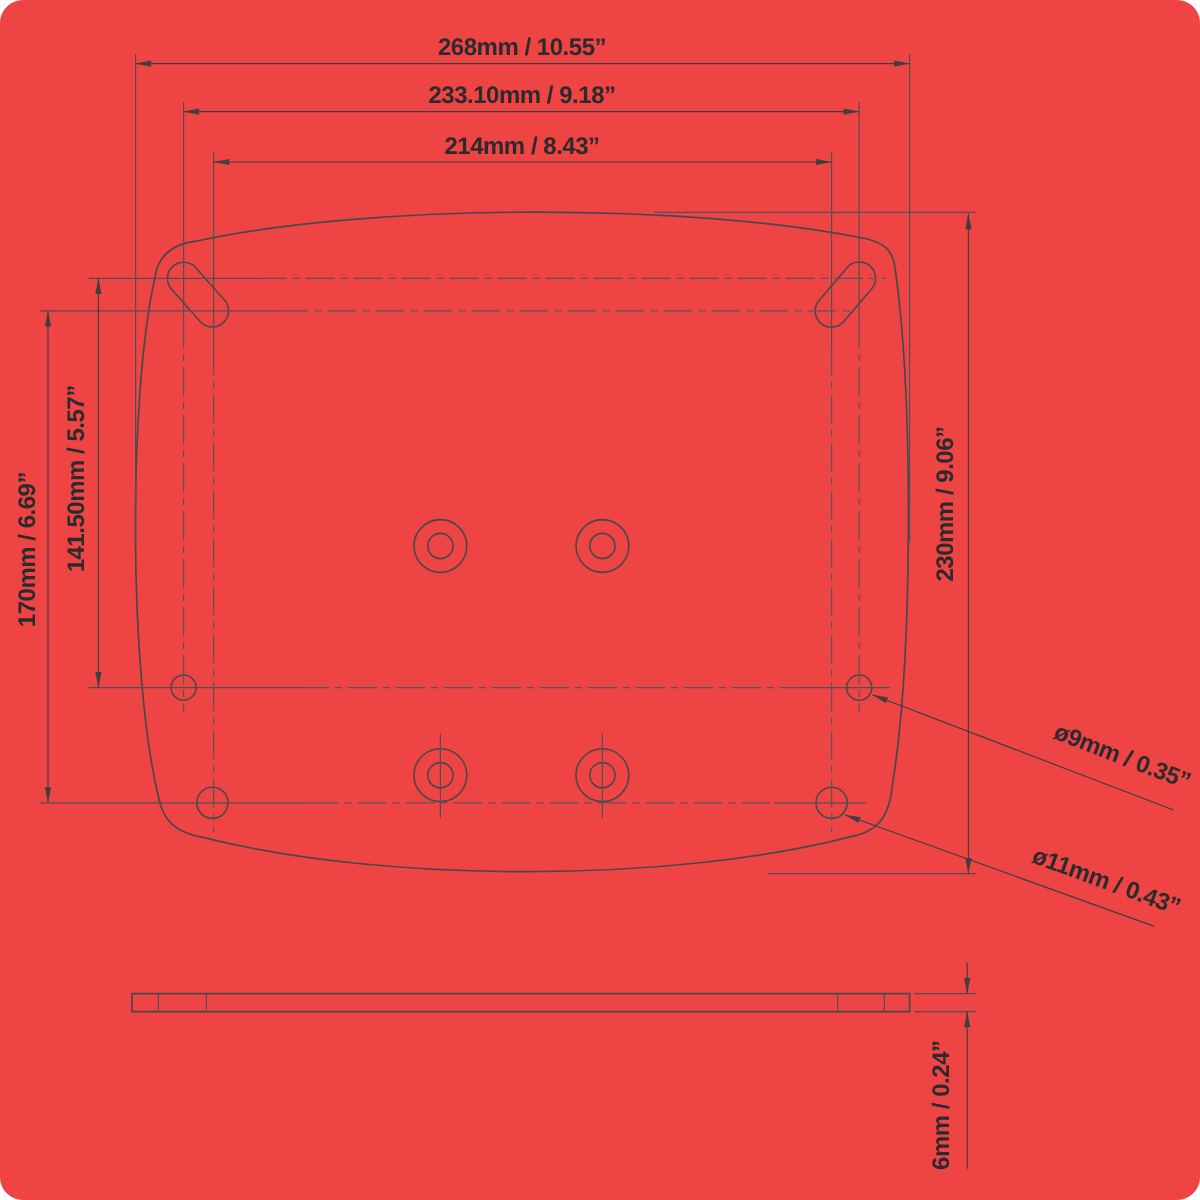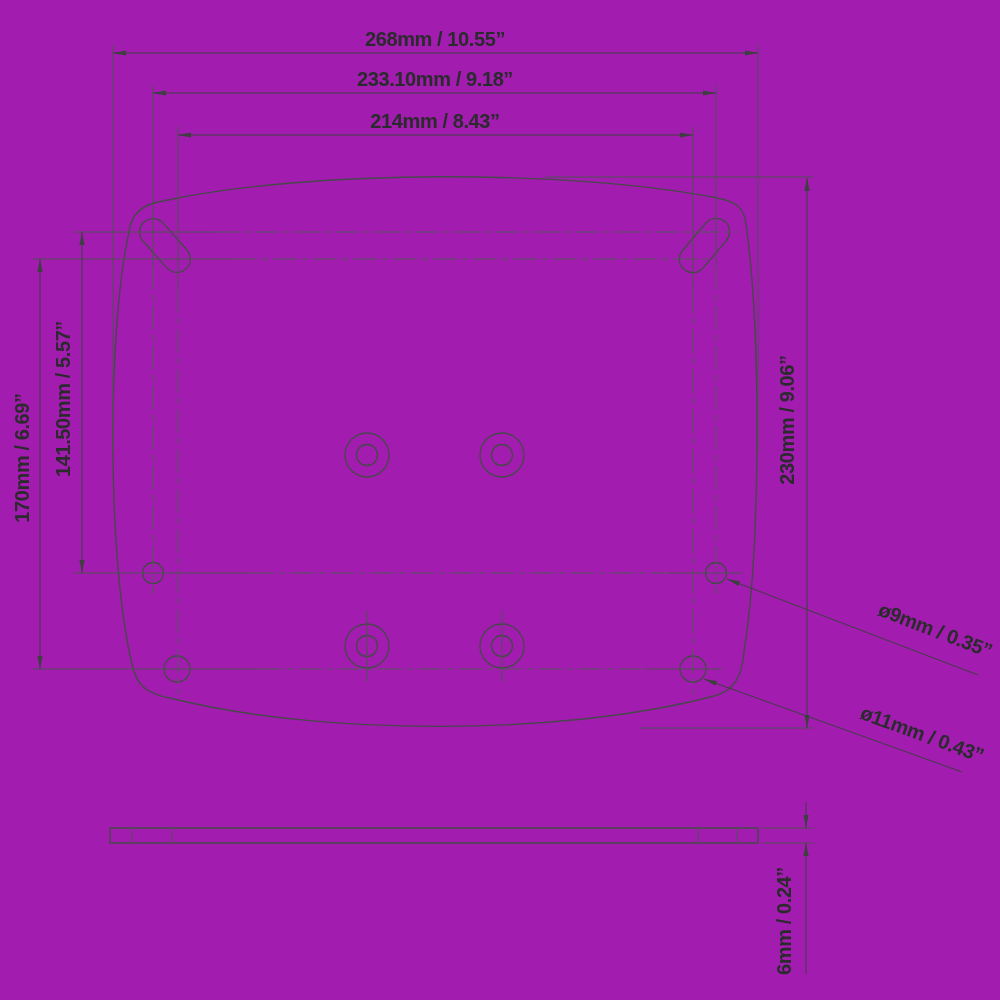--- a/index.html
+++ b/index.html
@@ -1,16 +1,16 @@
 <!DOCTYPE html>
 <html><head>
 <meta charset="utf-8">
 <style>
   html,body{margin:0;padding:0;background:#ffffff;}
-  .canvas{position:relative;width:1000px;height:1000px;background:#a21caf;overflow:hidden;}
+  .canvas{position:relative;width:1000px;height:1000px;background:#ef4444;overflow:hidden;border-radius:19px;}
   svg{display:block;}
   text{font-family:"Liberation Sans", sans-serif;font-size:20px;font-weight:bold;fill:#2b2b2e;letter-spacing:-0.4px;}
   .thin{stroke:#505053;stroke-width:1;fill:none;}
   .edge{stroke:#48484b;stroke-width:1.4;fill:none;}
   .hole{stroke:#48484b;stroke-width:1.3;fill:none;}
   .dim{stroke:#3f3f42;stroke-width:1;fill:none;}
   .cl{stroke:#56565a;stroke-width:1;fill:none;stroke-dasharray:24 5 6 5;}
 </style>
 </head>
 <body>

